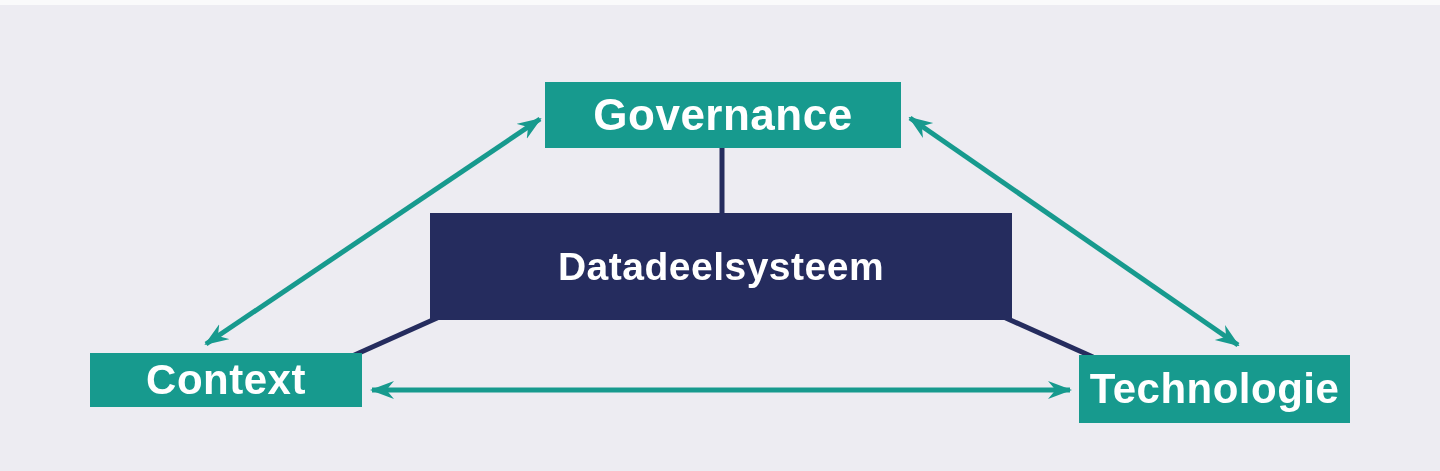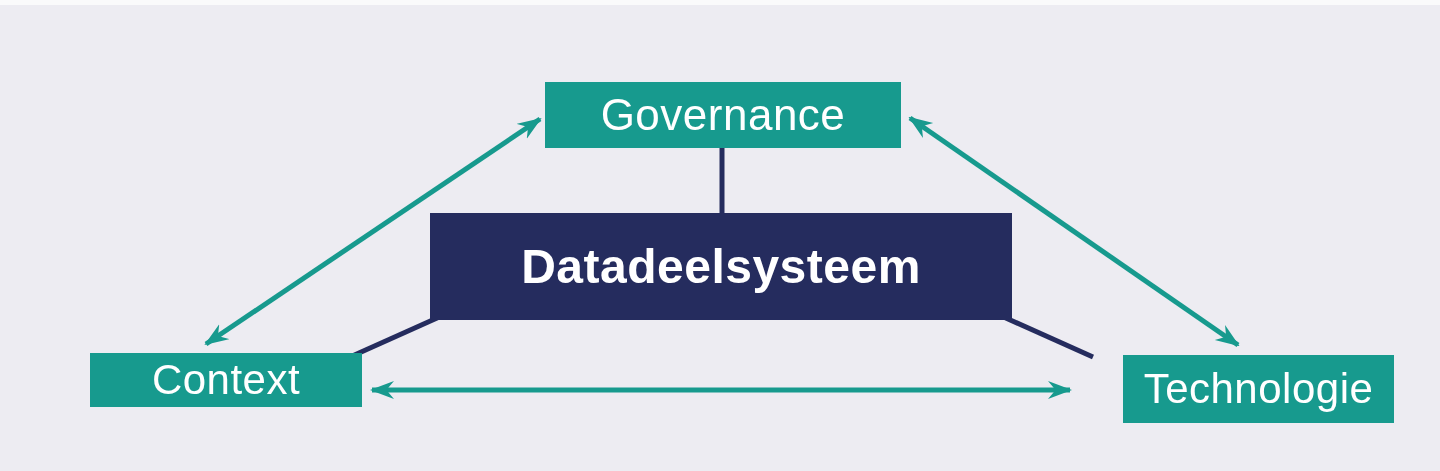--- a/index.html
+++ b/index.html
@@ -39,33 +39,33 @@
     display: flex;
     align-items: center;
     justify-content: center;
     color: var(--label);
     text-align: center;
     line-height: 1;
   }
   .teal-node {
     background: var(--teal);
     font-size: 42px;
-    font-weight: 400;
+    font-weight: 700;
     letter-spacing: 0.5px;
   }
   .navy-node {
     background: var(--navy);
-    font-size: 48px;
+    font-size: 39px;
     font-weight: 700;
     letter-spacing: 0.5px;
   }
   .node-governance   { left: 545px;  top: 82px;  width: 356px; height: 66px; font-size: 44px; }
   .node-datadeel     { left: 430px;  top: 213px; width: 582px; height: 107px; }
   .node-context      { left: 90px;   top: 353px; width: 272px; height: 54px; }
-  .node-technologie  { left: 1079px; top: 355px; width: 271px; height: 68px; margin-left: 44px; }
+  .node-technologie  { left: 1079px; top: 355px; width: 271px; height: 68px; }
 </style>
 </head>
 <body>
 
 <div class="stage">
 
   <div class="top-strip"></div>
 
   <svg class="connectors" viewBox="0 0 1440 471" xmlns="http://www.w3.org/2000/svg" aria-hidden="true">
     <defs>

